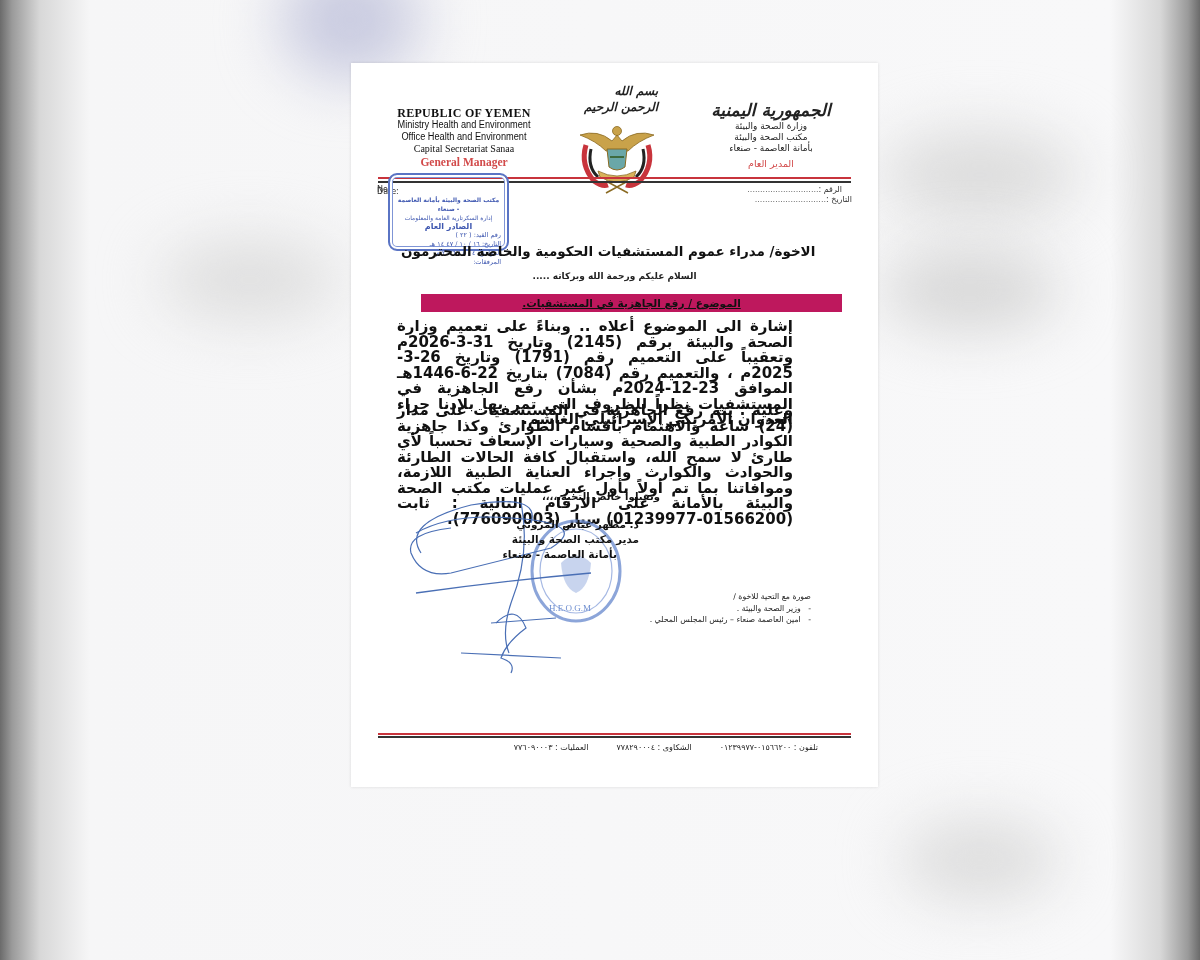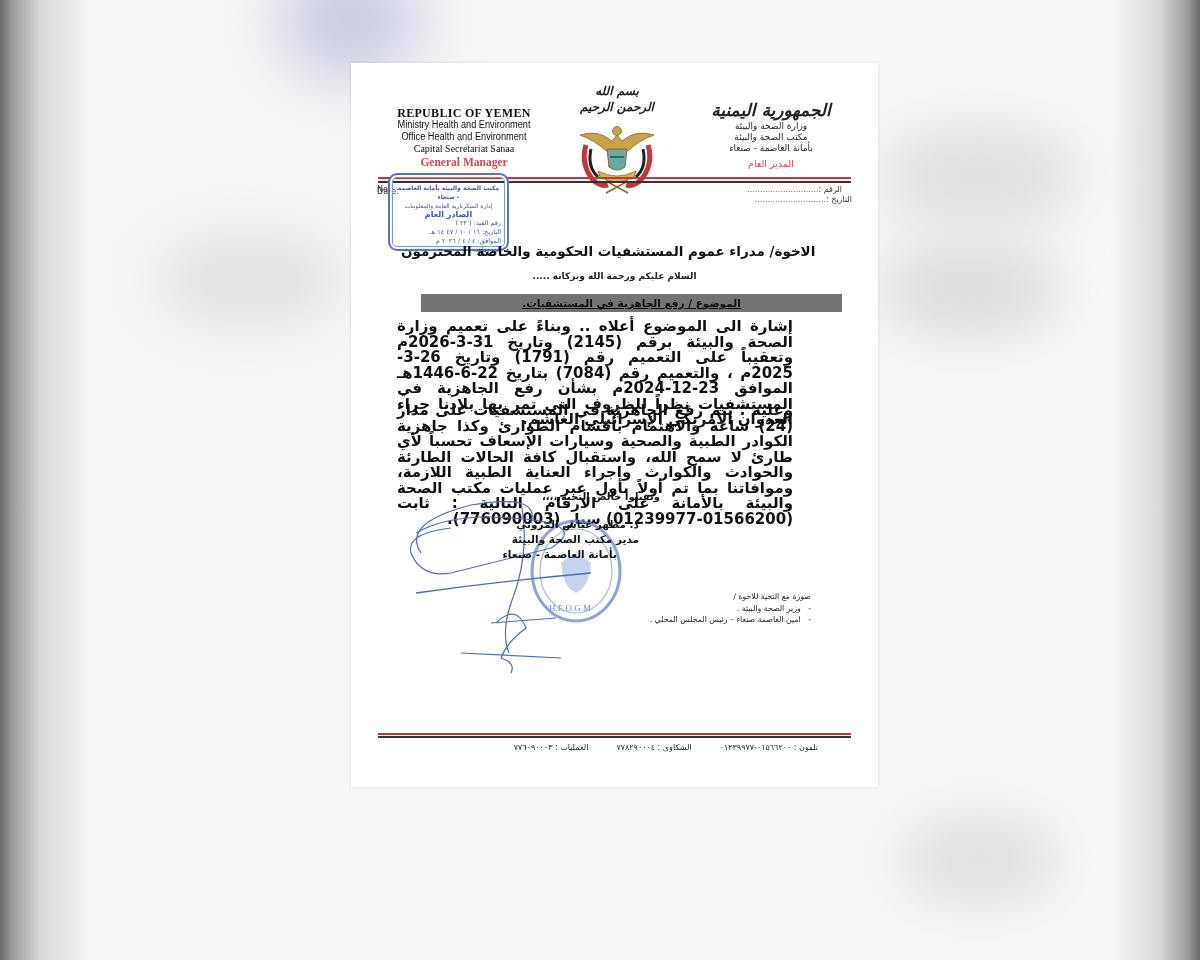--- a/index.html
+++ b/index.html
@@ -16,26 +16,26 @@
   .hdr-left .gm{font-family:"Liberation Serif",serif;font-weight:bold;font-size:11.5px;color:#d24a4a;margin-top:1px;}
   .hdr-right{position:absolute;right:22px;top:36px;width:170px;text-align:center;color:#222;direction:rtl;line-height:11px;}
   .hdr-right .cal{font-family:"DejaVu Serif",serif;font-size:17px;font-style:italic;font-weight:bold;line-height:22px;}
   .hdr-right .l{font-size:9px;}
   .hdr-right .gm{font-size:9.5px;color:#d24a4a;margin-top:4px;}
   .emblem{position:absolute;left:225px;top:20px;width:82px;height:100px;}
   .rule{position:absolute;left:27px;right:27px;height:2px;}
   .meta{position:absolute;font-size:8px;color:#333;}
   .dots{letter-spacing:1.5px;color:#666;}
   .stamp{position:absolute;left:37px;top:110px;width:121px;height:78px;border:2px solid #5a74c4;border-radius:9px;
-    box-shadow:inset 0 0 0 2px #fff, inset 0 0 0 3px #7f95d6;color:#3e57b0;direction:rtl;font-size:6.5px;line-height:9px;padding:8px 6px;box-sizing:border-box;}
+    box-shadow:inset 0 0 0 2px #fff, inset 0 0 0 3px #7f95d6;color:#3e57b0;direction:rtl;font-size:6.5px;line-height:9px;padding:20px 6px;box-sizing:border-box;}
   .stamp .t{font-weight:bold;font-size:8px;text-align:center;}
   .ar{direction:rtl;text-align:justify;color:#111;font-family:"DejaVu Sans",sans-serif;}
   .addr{position:absolute;left:50px;right:40px;top:180px;text-align:left;font-weight:bold;font-size:13.5px;direction:rtl;color:#111;}
   .greet{position:absolute;left:50px;right:50px;top:208px;text-align:center;font-size:9px;direction:rtl;font-weight:bold;color:#222;}
-  .subj{position:absolute;left:70px;right:36px;top:231px;height:18px;background:#737373;text-align:center;direction:rtl;font-weight:bold;font-size:10.5px;line-height:18px;color:#111;}
+  .subj{position:absolute;left:70px;right:36px;top:231px;height:18px;background:#be185d;text-align:center;direction:rtl;font-weight:bold;font-size:10.5px;line-height:18px;color:#111;}
   .subj span{text-decoration:underline;}
   .para{position:absolute;left:46px;width:396px;font-size:15px;line-height:15.5px;font-weight:bold;}
   .para p{margin:0;text-align-last:right;}
   .closing{position:absolute;left:150px;width:200px;top:428px;text-align:center;direction:rtl;font-size:10px;font-weight:bold;color:#111;}
   .sig{position:absolute;left:58px;top:454px;width:230px;direction:rtl;text-align:right;font-size:10.5px;font-weight:bold;line-height:15px;color:#111;}
   .sealsvg{position:absolute;left:40px;top:430px;width:240px;height:190px;}
   .cc{position:absolute;left:290px;top:528px;width:170px;direction:rtl;text-align:right;font-size:7.8px;line-height:11.5px;color:#222;}
   .footer-rule{position:absolute;left:27px;right:27px;top:670px;}
   .footer-phones{position:absolute;left:100px;right:60px;top:680px;direction:rtl;font-size:8px;color:#222;display:flex;gap:28px;justify-content:flex-start;}
   .footer-mail{position:absolute;left:0;right:0;top:693px;text-align:center;font-family:"Liberation Serif",serif;font-size:9.5px;color:#222;}
@@ -53,21 +53,21 @@
 
   <div class="hdr-left">
     <div class="rep">REPUBLIC OF YEMEN</div>
     <div class="l">Ministry Health and Environment</div>
     <div class="l">Office  Health and Environment</div>
     <div class="cap">Capital Secretariat Sanaa</div>
     <div class="gm">General Manager</div>
   </div>
 
   <div class="emblem">
-    <div style="font-family:'DejaVu Serif',serif;font-size:12px;text-align:center;direction:rtl;color:#222;font-weight:bold;font-style:italic;line-height:16px;">بسم الله الرحمن الرحيم</div>
+    <div style="font-family:'DejaVu Serif',serif;font-size:12px;text-align:right;direction:rtl;color:#222;font-weight:bold;font-style:italic;line-height:16px;">بسم الله الرحمن الرحيم</div>
     <svg width="82" height="80" viewBox="0 0 82 80">
       <path d="M10 30 Q4 50 18 66 Q26 72 32 70" fill="none" stroke="#c8343c" stroke-width="5"></path>
       <path d="M72 30 Q78 50 64 66 Q56 72 50 70" fill="none" stroke="#c8343c" stroke-width="5"></path>
       <path d="M15 34 Q11 52 22 62" fill="none" stroke="#222" stroke-width="3"></path>
       <path d="M67 34 Q71 52 60 62" fill="none" stroke="#222" stroke-width="3"></path>
       <path d="M4 20 Q22 14 36 26 L41 20 L46 26 Q60 14 78 20 Q62 26 52 36 L30 36 Q20 26 4 20 Z" fill="#c9a24a" stroke="#8a6a22" stroke-width=".8"></path>
       <circle cx="41" cy="16" r="4.5" fill="#c9a24a" stroke="#8a6a22" stroke-width=".8"></circle>
       <path d="M31 34 L51 34 L49 52 Q41 58 33 52 Z" fill="#6aa7a8" stroke="#8a6a22" stroke-width="1"></path>
       <path d="M34 42 L48 42" stroke="#3e6b3e" stroke-width="2"></path>
       <path d="M22 56 Q41 66 60 56 L58 62 Q41 72 24 62 Z" fill="#d9b25a" stroke="#8a6a22" stroke-width=".8"></path>

